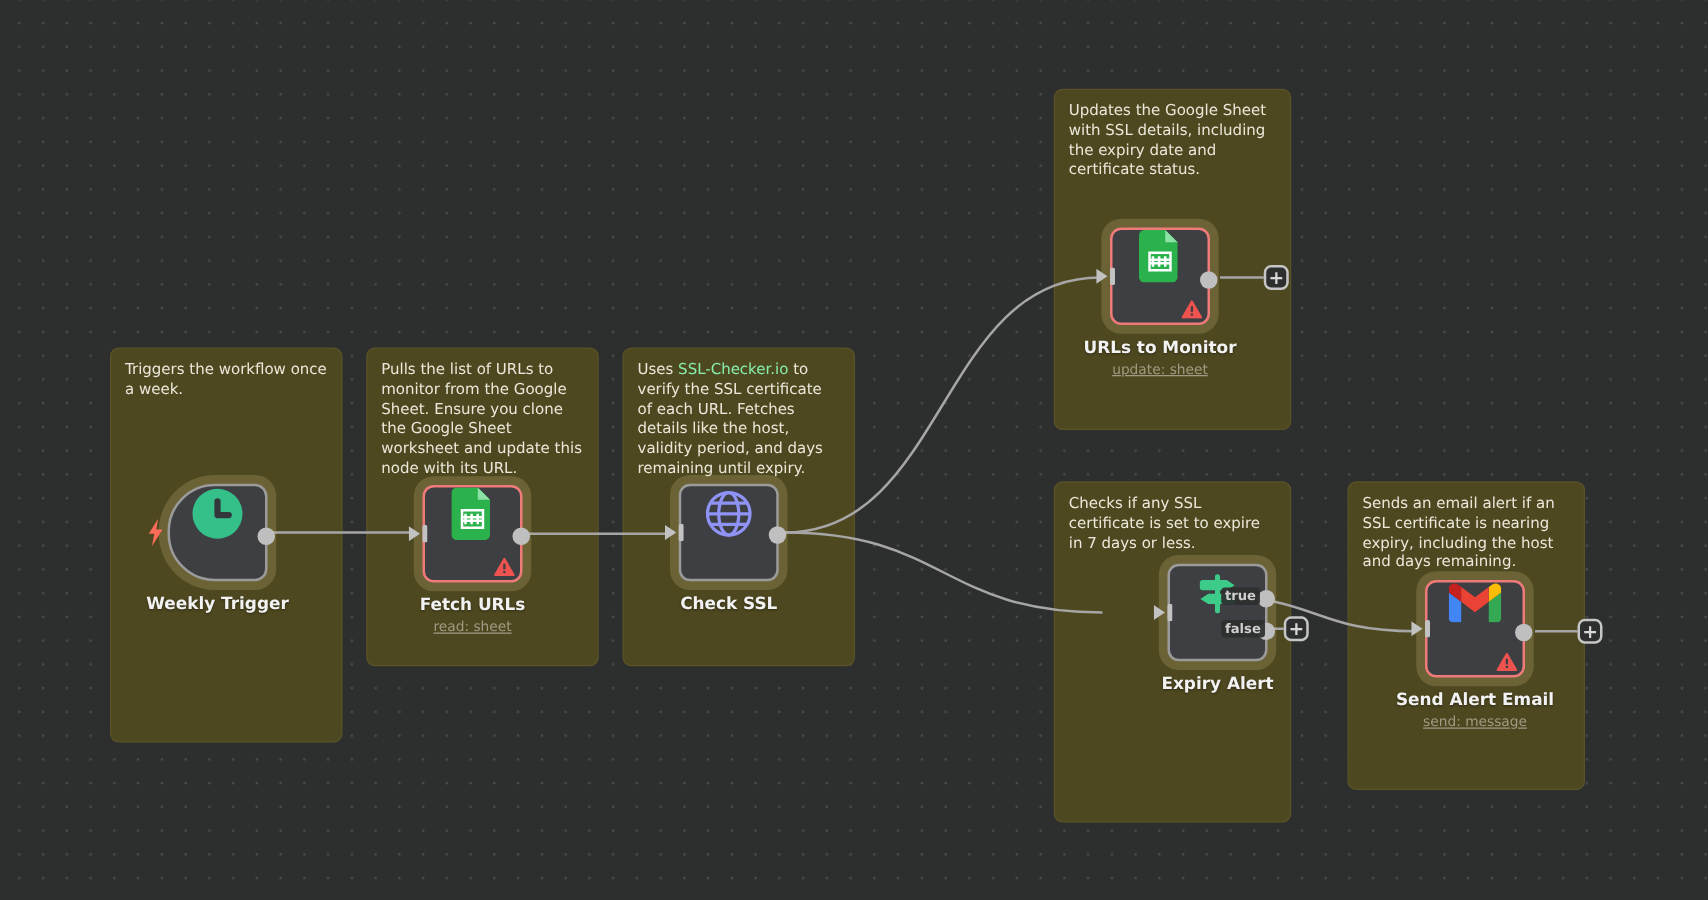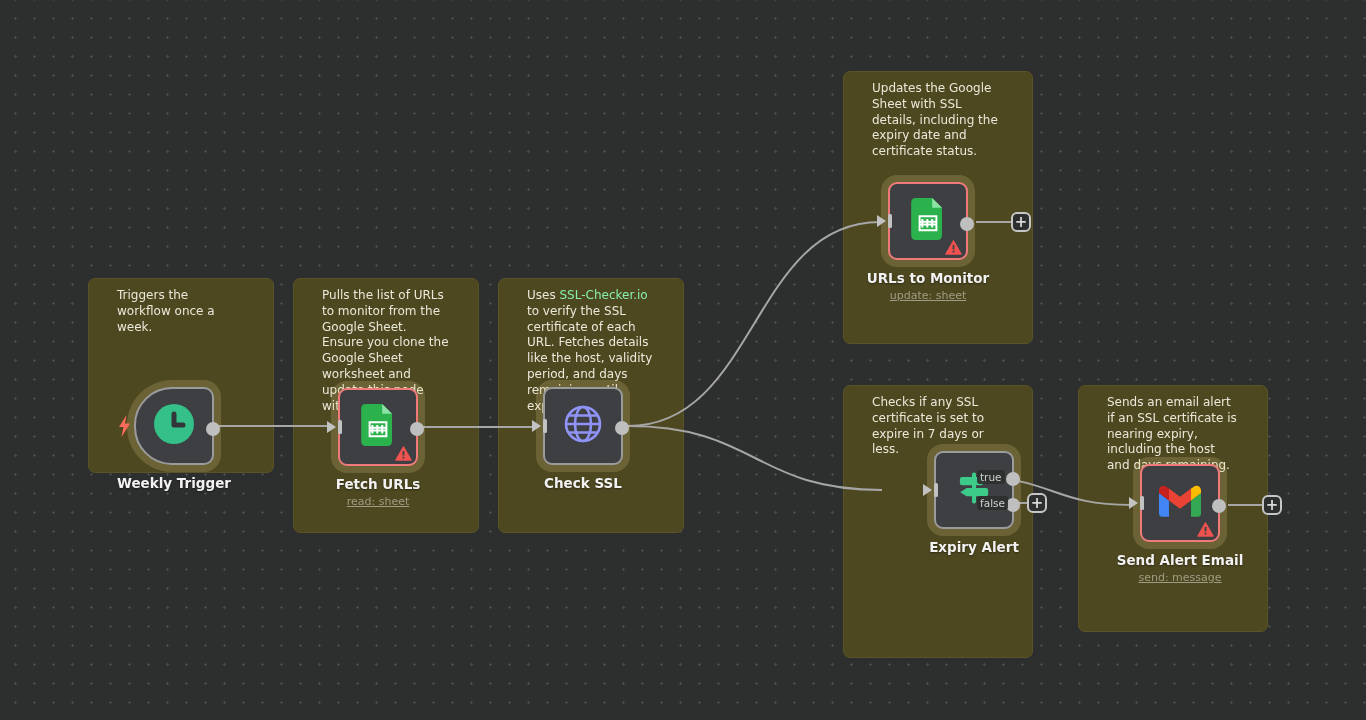--- a/index.html
+++ b/index.html
@@ -6,31 +6,31 @@
   body{
     width:1366px;height:720px;overflow:hidden;position:relative;
     background-color:#2d2e2e;
     background-image:radial-gradient(#4a4a4a 1.1px, transparent 1.3px);
     background-size:19px 19px;
     background-position:6px 9px;
     font-family:"DejaVu Sans","Liberation Sans",sans-serif;
   }
   .sticky{
     position:absolute;background:#4e4820;border:1px solid #5a5328;border-radius:7px;
-    padding:9px 28px;box-sizing:border-box;z-index:1;
+    padding:9px 11px;box-sizing:border-box;z-index:1;
     font-size:12px;line-height:1.32;color:#ebe8da;
   }
   .sticky a{color:#86efac;text-decoration:none;}
   .wires{position:absolute;left:0;top:0;z-index:2;}
   .wires path{pointer-events:stroke;}
   .node{
     position:absolute;width:80px;height:78px;background:#3d3f42;
     border:2px solid #9b9b9b;border-radius:9px;box-sizing:border-box;z-index:3;
     box-shadow:0 0 0 7px rgba(224,208,140,0.20);
-    display:flex;align-items:center;justify-content:center;
+    display:flex;align-items:flex-start;justify-content:center;
   }
   .node.error{border-color:#ef7a7a;}
   .node.trigger{border-radius:38px 10px 10px 38px;}
   .node-label{
     position:absolute;top:calc(100% + 12px);left:50%;transform:translateX(-50%);
     white-space:nowrap;font-weight:bold;font-size:13.5px;color:#f2f2f2;
     text-shadow:0 1px 2px rgba(0,0,0,.45);
   }
   .node-sub{
     position:absolute;top:calc(100% + 31px);left:50%;transform:translateX(-50%);
@@ -43,41 +43,41 @@
   .in-conn{position:absolute;left:-13px;top:50%;transform:translateY(-50%);z-index:4;line-height:0;}
   .warn{position:absolute;right:4px;bottom:3px;line-height:0;}
   .plus-btn{
     position:absolute;width:20px;height:20px;background:#2d2e2e;border:2px solid #c6c6c6;
     border-radius:6px;box-sizing:border-box;z-index:3;color:#d8d8d8;font-size:15px;
     display:flex;align-items:center;justify-content:center;line-height:0;padding-bottom:1px;
     font-weight:bold;
   }
   .branch-chip{
     position:absolute;z-index:4;background:rgba(45,46,46,0.92);color:#cfcfcf;
-    font-size:10.5px;padding:0 3px;border-radius:3px;line-height:14px;
+    font-size:10.5px;padding:0 3px;border-radius:3px;line-height:14px;font-weight:bold;
   }
   .bolt{position:absolute;left:-19px;top:50%;transform:translateY(-50%);line-height:0;}
 </style>
 </head>
 <body>
 
 <svg class="wires" width="1366" height="720">
   <g fill="none" stroke="#a6a6a6" stroke-width="2">
     <path d="M217 426 L332 426"></path>
     <path d="M422 427 L537 427"></path>
     <path d="M628 426 C756 426 752 222 880 222"></path>
     <path d="M628 426 C756 426 754 490 882 490"></path>
     <path d="M972 477 C1053 477 1051 505 1132 505"></path>
     <path d="M972 503 L1027 503"></path>
     <path d="M976 222 L1011 222"></path>
     <path d="M1228 505 L1262 505"></path>
   </g>
 </svg>
 
-<div class="sticky" style="left:88px;top:278px;width:186px;height:195px;">
+<div class="sticky" style="left:88px;top:278px;width:186px;height:316px;">
   <span>Triggers the workflow once a week.</span>
 </div>
 <div class="sticky" style="left:293px;top:278px;width:186px;height:255px;">
   <span>Pulls the list of URLs to monitor from the Google Sheet. Ensure you clone the Google Sheet worksheet and update this node with its URL.</span>
 </div>
 <div class="sticky" style="left:498px;top:278px;width:186px;height:255px;">
   <span>Uses </span><a href="#">SSL-Checker.io</a><span> to verify the SSL certificate of each URL. Fetches details like the host, validity period, and days remaining until expiry.</span>
 </div>
 <div class="sticky" style="left:843px;top:71px;width:190px;height:273px;">
   <span>Updates the Google Sheet with SSL details, including the expiry date and certificate status.</span>

